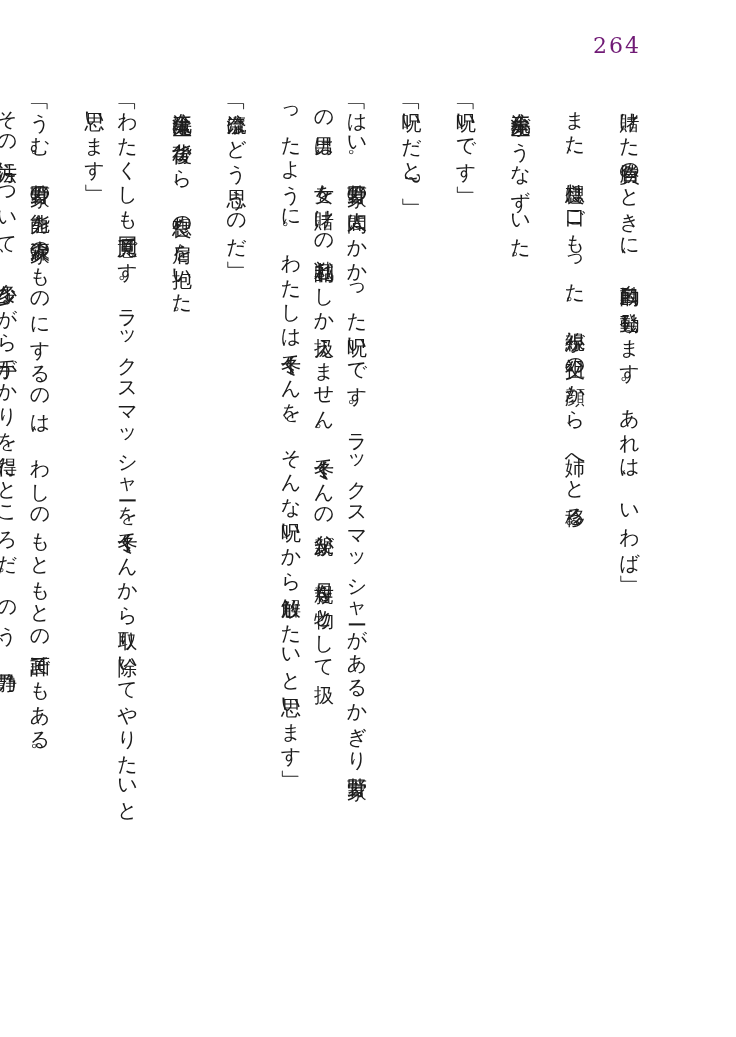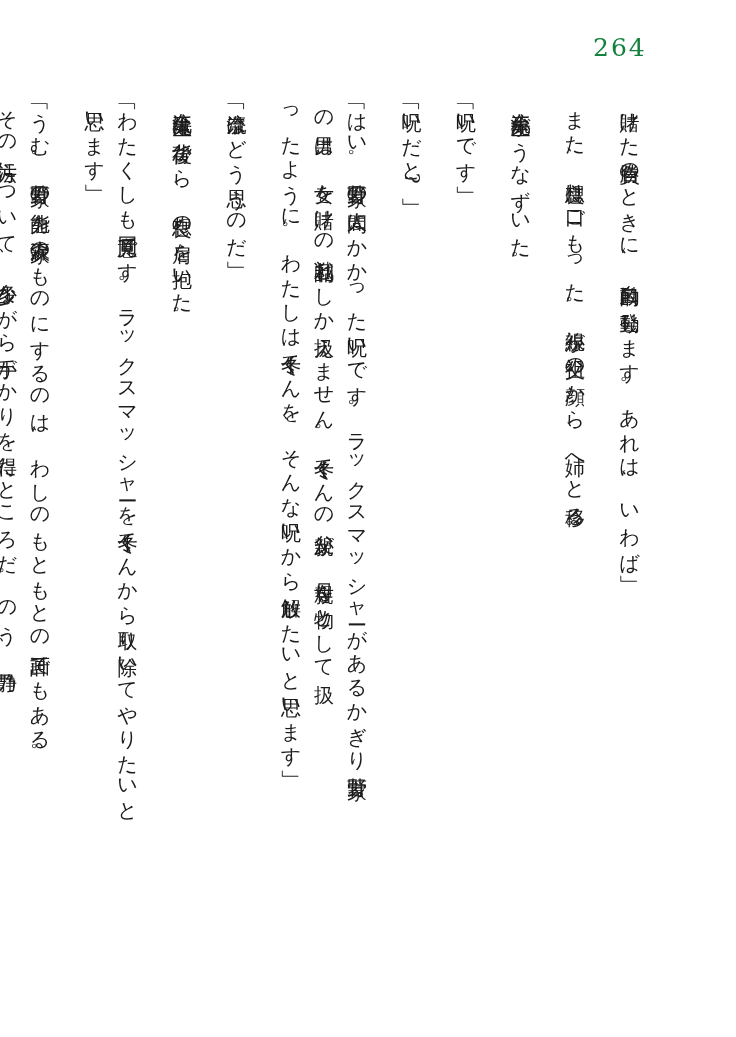--- a/index.html
+++ b/index.html
@@ -12,23 +12,23 @@
     width: 736px;
     height: 1037px;
     background: #ffffff;
     overflow: hidden;
     font-family: "DejaVu Serif", "Liberation Serif", serif;
   }
   .page-number {
     position: absolute;
     top: 33px;
     left: 593px;
-    font-size: 25px;
+    font-size: 22px;
     letter-spacing: 2px;
-    color: #15803d;
+    color: #701a75;
     font-family: "DejaVu Serif", "Liberation Serif", serif;
   }
   .text-block {
     position: absolute;
     top: 97px;
     right: 90px;
     height: 820px;
     writing-mode: vertical-rl;
     text-orientation: mixed;
     color: #1c1c1c;

